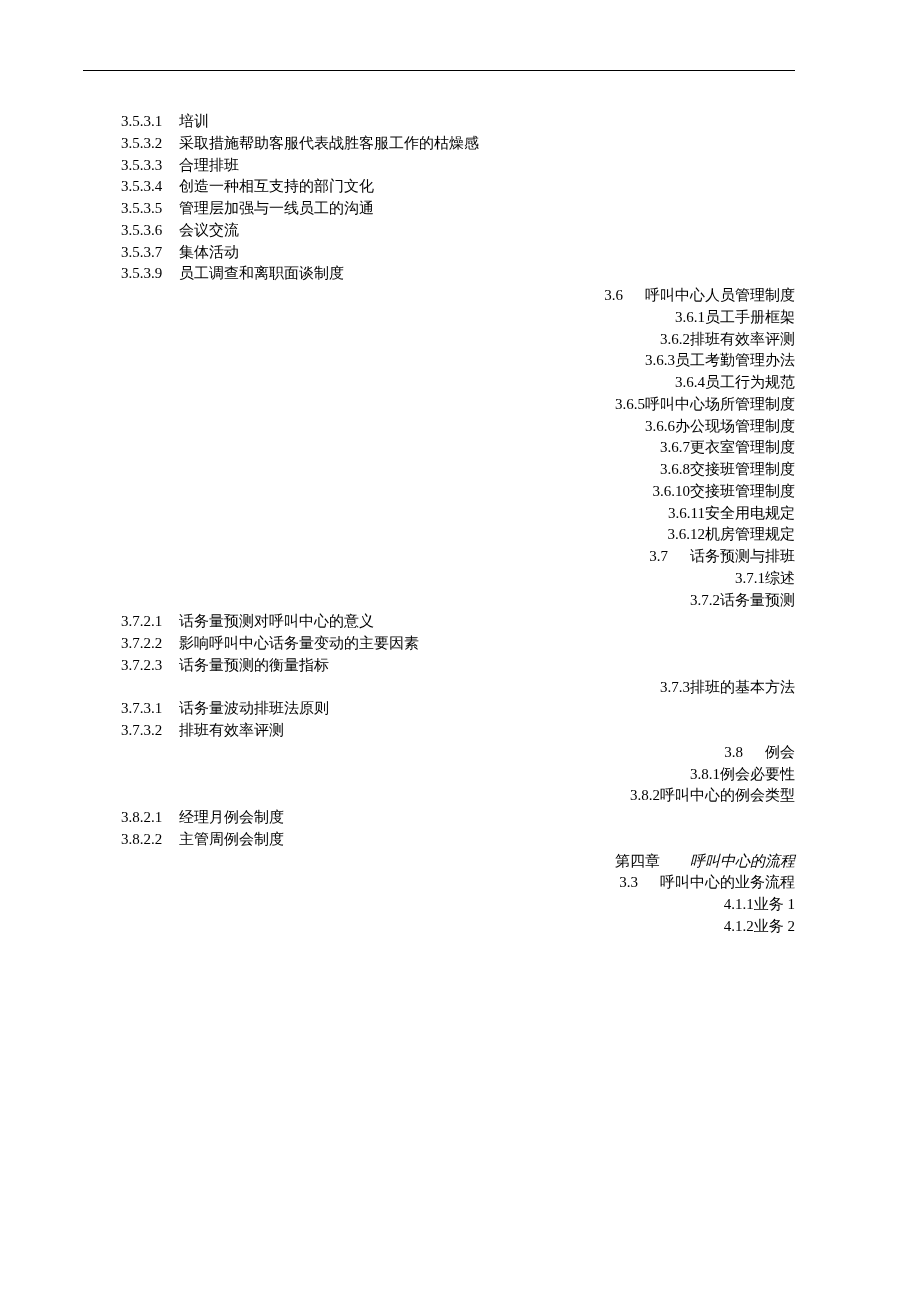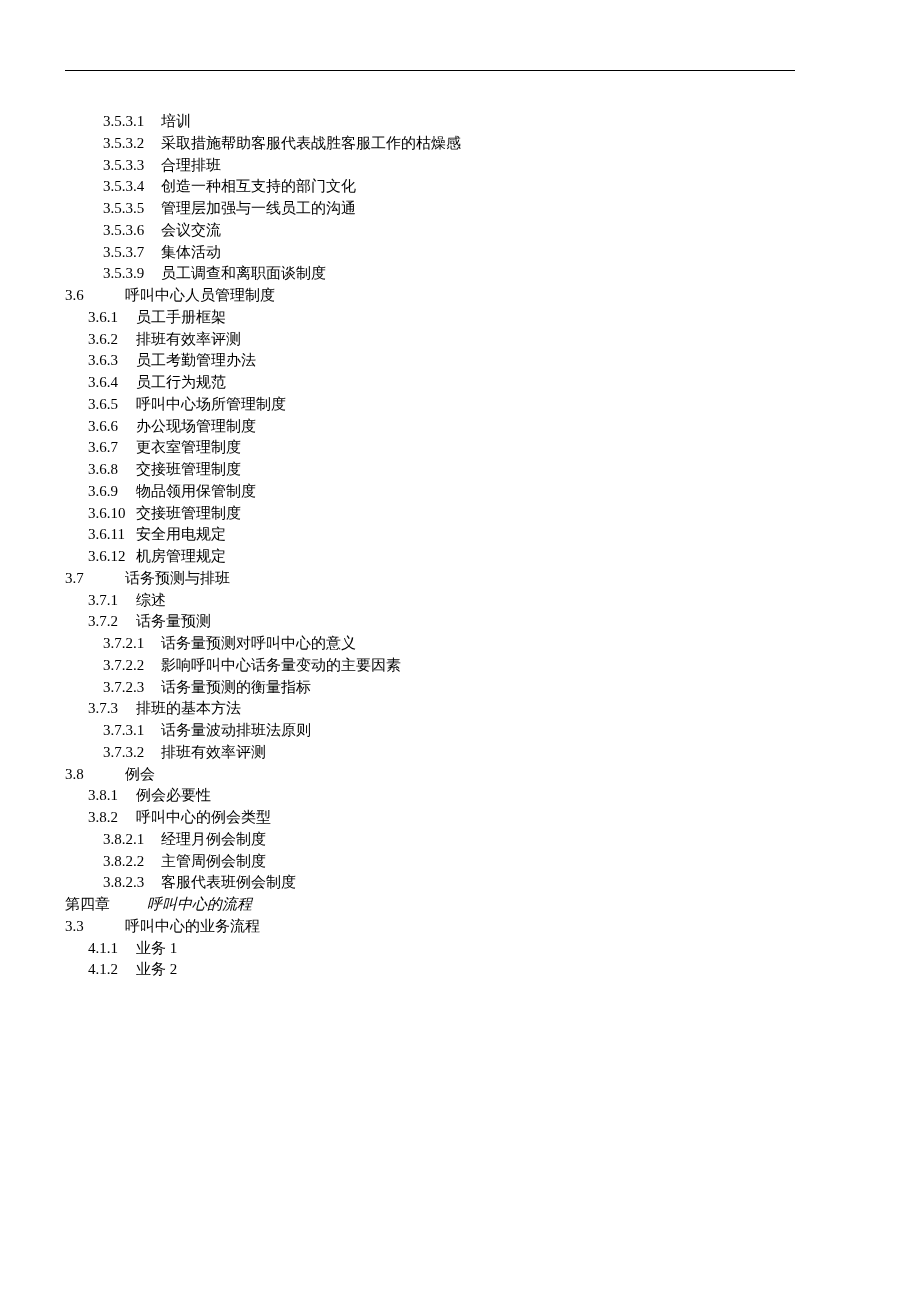--- a/index.html
+++ b/index.html
@@ -5,32 +5,32 @@
   body {
     margin: 0;
     padding: 0;
     background: #ffffff;
     font-family: "SimSun", "Songti SC", serif;
     font-size: 15px;
     color: #000;
     width: 920px;
   }
   .page {
-    padding: 70px 125px 60px 65px;
+    padding: 70px 125px 60px 83px;
   }
   .hr {
     border: none;
     border-top: 1px solid #000;
     margin: 0 0 40px 0;
   }
   .toc-line {
     line-height: 1.45;
     white-space: nowrap;
   }
-  .indent-0 { padding-left: 0; }
+  .indent-0 { padding-left: 0; text-align: right; }
   .indent-1 { padding-left: 38px; }
   .num {
     display: inline-block;
   }
   .num-chapter { min-width: 52px; }
   .num-sec     { min-width: 38px; margin-right: 22px; }
   .num-sub     { min-width: 48px; margin-left: 23px; }
   .num-leaf    { min-width: 58px; }
 </style>
 </head>
@@ -49,37 +49,35 @@
       <div class="toc-line indent-1"><span class="num num-leaf">3.5.3.9</span><span>员工调查和离职面谈制度</span></div>
       <div class="toc-line indent-0"><span class="num num-sec">3.6</span><span>呼叫中心人员管理制度</span></div>
       <div class="toc-line indent-0"><span class="num num-sub">3.6.1</span><span>员工手册框架</span></div>
       <div class="toc-line indent-0"><span class="num num-sub">3.6.2</span><span>排班有效率评测</span></div>
       <div class="toc-line indent-0"><span class="num num-sub">3.6.3</span><span>员工考勤管理办法</span></div>
       <div class="toc-line indent-0"><span class="num num-sub">3.6.4</span><span>员工行为规范</span></div>
       <div class="toc-line indent-0"><span class="num num-sub">3.6.5</span><span>呼叫中心场所管理制度</span></div>
       <div class="toc-line indent-0"><span class="num num-sub">3.6.6</span><span>办公现场管理制度</span></div>
       <div class="toc-line indent-0"><span class="num num-sub">3.6.7</span><span>更衣室管理制度</span></div>
       <div class="toc-line indent-0"><span class="num num-sub">3.6.8</span><span>交接班管理制度</span></div>
-      <div class="toc-line indent-0"><span class="num num-sub">3.6.9</span><span>物品领用保管制度</span></div>
       <div class="toc-line indent-0"><span class="num num-sub">3.6.10</span><span>交接班管理制度</span></div>
       <div class="toc-line indent-0"><span class="num num-sub">3.6.11</span><span>安全用电规定</span></div>
       <div class="toc-line indent-0"><span class="num num-sub">3.6.12</span><span>机房管理规定</span></div>
       <div class="toc-line indent-0"><span class="num num-sec">3.7</span><span>话务预测与排班</span></div>
       <div class="toc-line indent-0"><span class="num num-sub">3.7.1</span><span>综述</span></div>
       <div class="toc-line indent-0"><span class="num num-sub">3.7.2</span><span>话务量预测</span></div>
       <div class="toc-line indent-1"><span class="num num-leaf">3.7.2.1</span><span>话务量预测对呼叫中心的意义</span></div>
       <div class="toc-line indent-1"><span class="num num-leaf">3.7.2.2</span><span>影响呼叫中心话务量变动的主要因素</span></div>
       <div class="toc-line indent-1"><span class="num num-leaf">3.7.2.3</span><span>话务量预测的衡量指标</span></div>
       <div class="toc-line indent-0"><span class="num num-sub">3.7.3</span><span>排班的基本方法</span></div>
       <div class="toc-line indent-1"><span class="num num-leaf">3.7.3.1</span><span>话务量波动排班法原则</span></div>
       <div class="toc-line indent-1"><span class="num num-leaf">3.7.3.2</span><span>排班有效率评测</span></div>
       <div class="toc-line indent-0"><span class="num num-sec">3.8</span><span>例会</span></div>
       <div class="toc-line indent-0"><span class="num num-sub">3.8.1</span><span>例会必要性</span></div>
       <div class="toc-line indent-0"><span class="num num-sub">3.8.2</span><span>呼叫中心的例会类型</span></div>
       <div class="toc-line indent-1"><span class="num num-leaf">3.8.2.1</span><span>经理月例会制度</span></div>
       <div class="toc-line indent-1"><span class="num num-leaf">3.8.2.2</span><span>主管周例会制度</span></div>
-      <div class="toc-line indent-1"><span class="num num-leaf">3.8.2.3</span><span>客服代表班例会制度</span></div>
       <div class="toc-line indent-0"><span class="num num-chapter">第四章</span><span style="margin-left: 30px; font-style: italic;">呼叫中心的流程</span></div>
       <div class="toc-line indent-0"><span class="num num-sec">3.3</span><span>呼叫中心的业务流程</span></div>
       <div class="toc-line indent-0"><span class="num num-sub">4.1.1</span><span>业务 1</span></div>
       <div class="toc-line indent-0"><span class="num num-sub">4.1.2</span><span>业务 2</span></div>
     </div>
 </div>
 
 </body></html>

